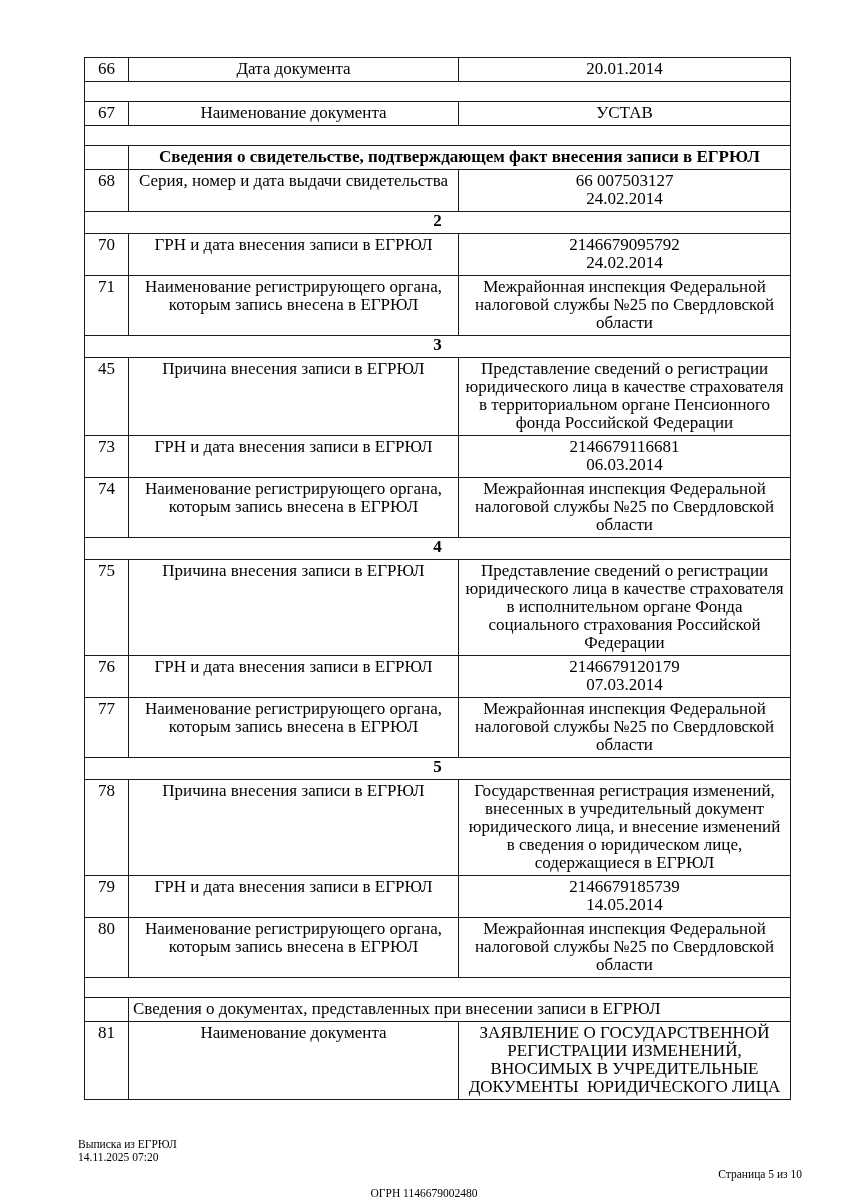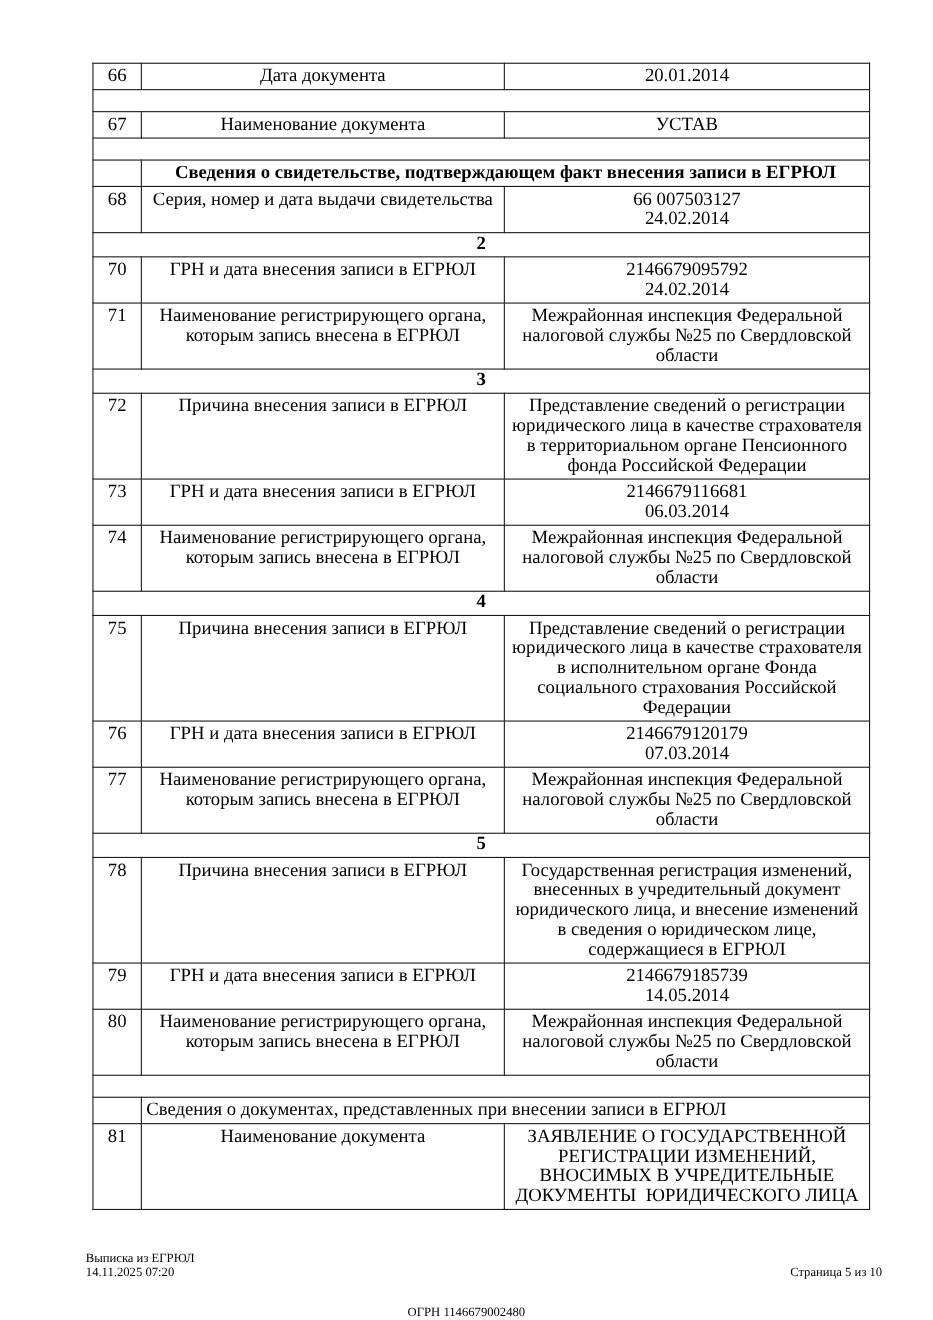--- a/index.html
+++ b/index.html
@@ -74,21 +74,21 @@
     position: absolute;
     left: 0;
     width: 848px;
     top: 13px;
     text-align: center;
     margin-top: 36px;
   }
   .footer-right {
     position: absolute;
     right: 46px;
-    top: 13px;
+    top: 30px;
     text-align: center;
     margin-left: 40px;
   }
 </style>
 </head>
 <body>
 
 <table class="doc-table">
   <colgroup>
     <col style="width:44px">
@@ -136,21 +136,21 @@
         <td class="cell-label">Наименование регистрирующего органа,
 которым запись внесена в ЕГРЮЛ</td>
         <td class="cell-value">Межрайонная инспекция Федеральной
 налоговой службы №25 по Свердловской
 области</td>
       </tr>
       <tr class="row-group">
         <td class="cell-group" colspan="3">3</td>
       </tr>
       <tr class="row-data">
-        <td class="cell-num">72</td>
+        <td class="cell-num">45</td>
         <td class="cell-label">Причина внесения записи в ЕГРЮЛ</td>
         <td class="cell-value">Представление сведений о регистрации
 юридического лица в качестве страхователя
 в территориальном органе Пенсионного
 фонда Российской Федерации</td>
       </tr>
       <tr class="row-data">
         <td class="cell-num">73</td>
         <td class="cell-label">ГРН и дата внесения записи в ЕГРЮЛ</td>
         <td class="cell-value">2146679116681

